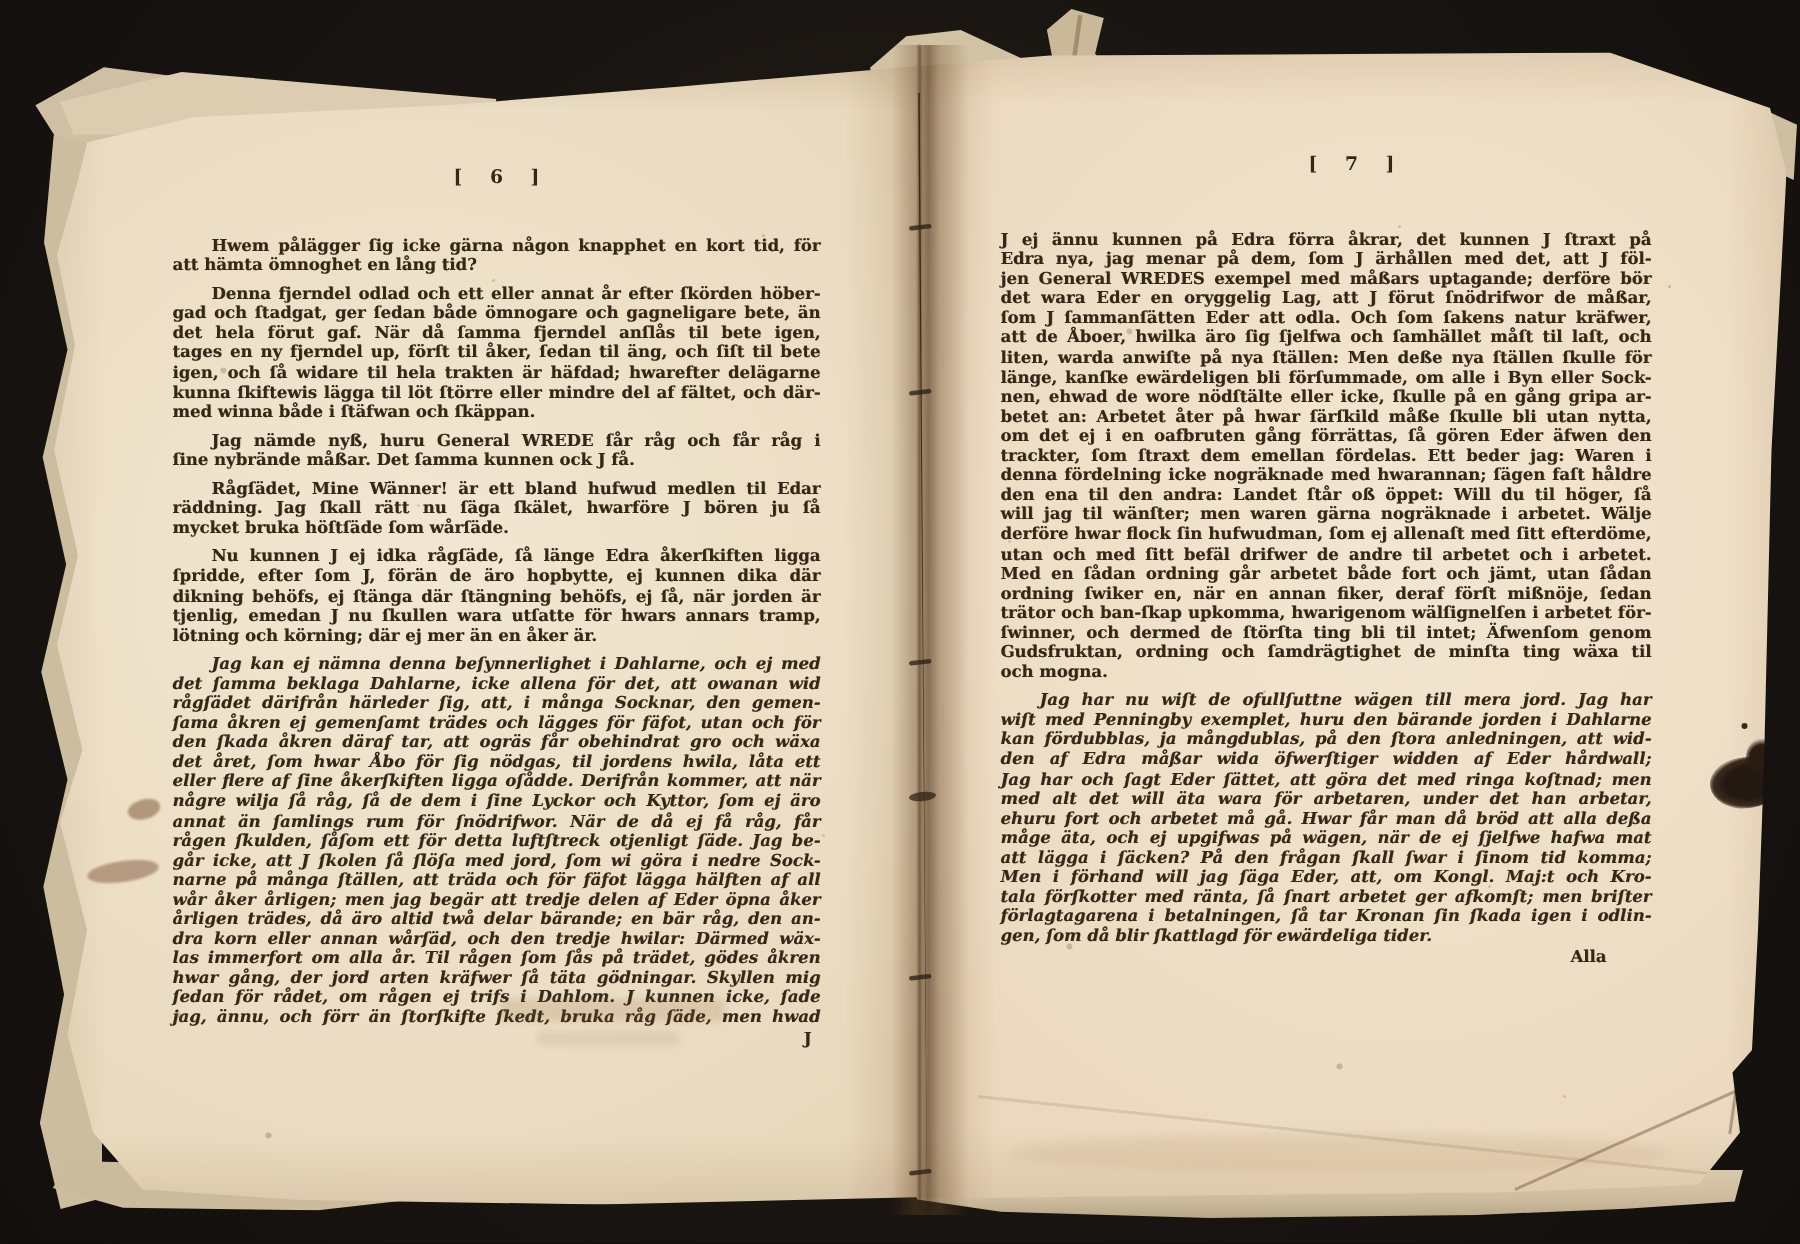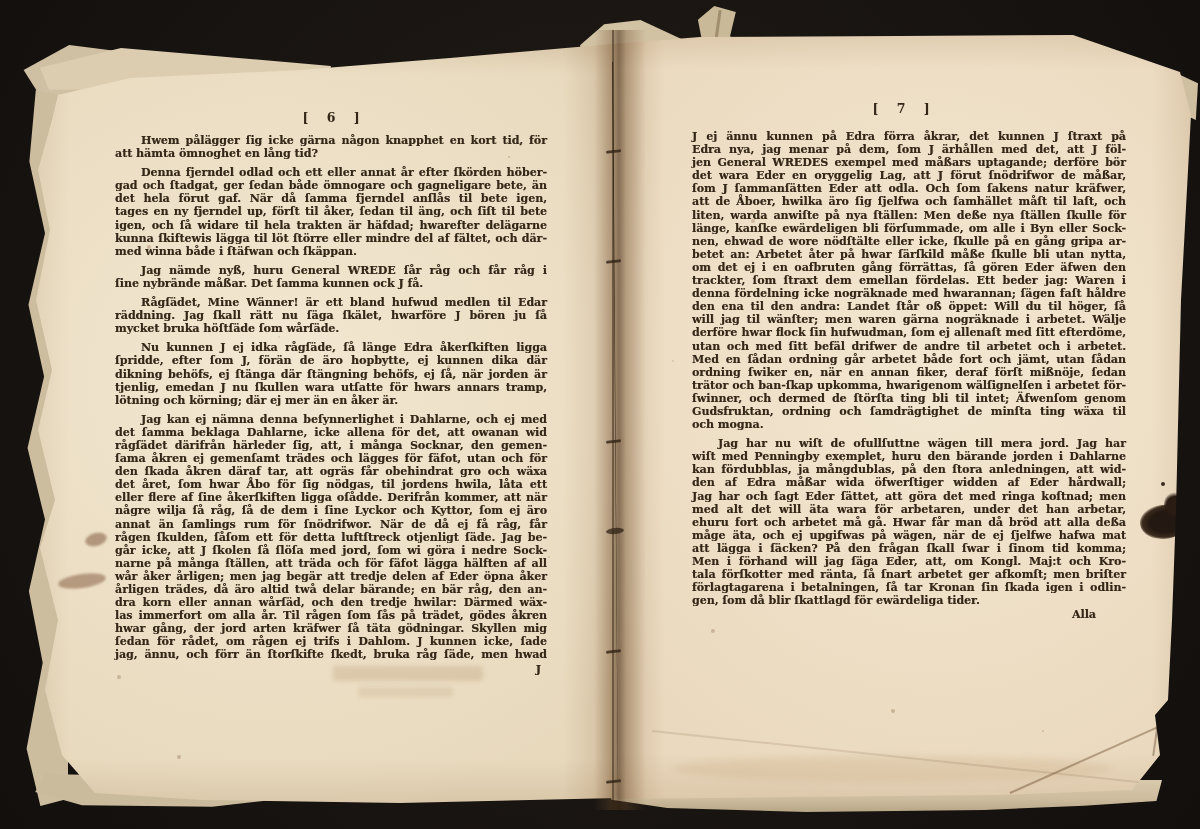--- a/index.html
+++ b/index.html
@@ -66,25 +66,25 @@
   .stitch{position:absolute;left:12px;width:15px;height:3px;background:rgba(45,32,20,.78);
     border-radius:2px;transform:rotate(-6deg);}
   .stitch.knot{width:18px;height:6px;border-radius:50%;background:rgba(40,28,16,.7);}
   
   .pagenum{position:absolute;text-align:center;
     font-size:12.5px;font-weight:700;word-spacing:14px;color:var(--color-ink,#342718);}
   .page-left .pagenum{left:87px;top:74px;width:432px;}
   .page-right .pagenum{left:72px;top:71px;width:434px;}
   .textcol{position:absolute;color:var(--color-ink,#342718);
     font-size:11px;font-weight:700;line-height:13.1px;
-    text-shadow:.3px .3px 0 rgba(52,39,24,.45);}
+    text-shadow:.3px .3px 0 rgba(52,39,24,.45);margin-top:23px;}
   .page-left .textcol{left:87px;top:98px;width:432px;}
-  .page-right .textcol{left:80px;top:100px;width:434px;}
+  .page-right .textcol{left:55px;top:100px;width:434px;}
   .para{margin:0 0 6px 0;}
-  .para:last-child{margin-bottom:0;}
+  .para:last-child{margin-bottom:0;font-style:italic;}
   .line{text-align:justify;text-align-last:justify;}
   .line.lastline{text-align-last:left;}
   .para.indent .line:first-child{padding-left:26px;}
   .catchword{text-align:right;margin-top:1px;font-weight:700;}
   .page-left .catchword{padding-right:6px;}
   .page-right .catchword{padding-right:30px;}
   
   .smudge{position:absolute;border-radius:50%;filter:blur(.8px);}
   .sm1{left:57px;top:497px;width:22px;height:13px;background:rgba(120,78,50,.5);transform:rotate(-15deg);}
   .sm2{left:30px;top:538px;width:48px;height:14px;background:rgba(115,72,45,.45);transform:rotate(-8deg);}

